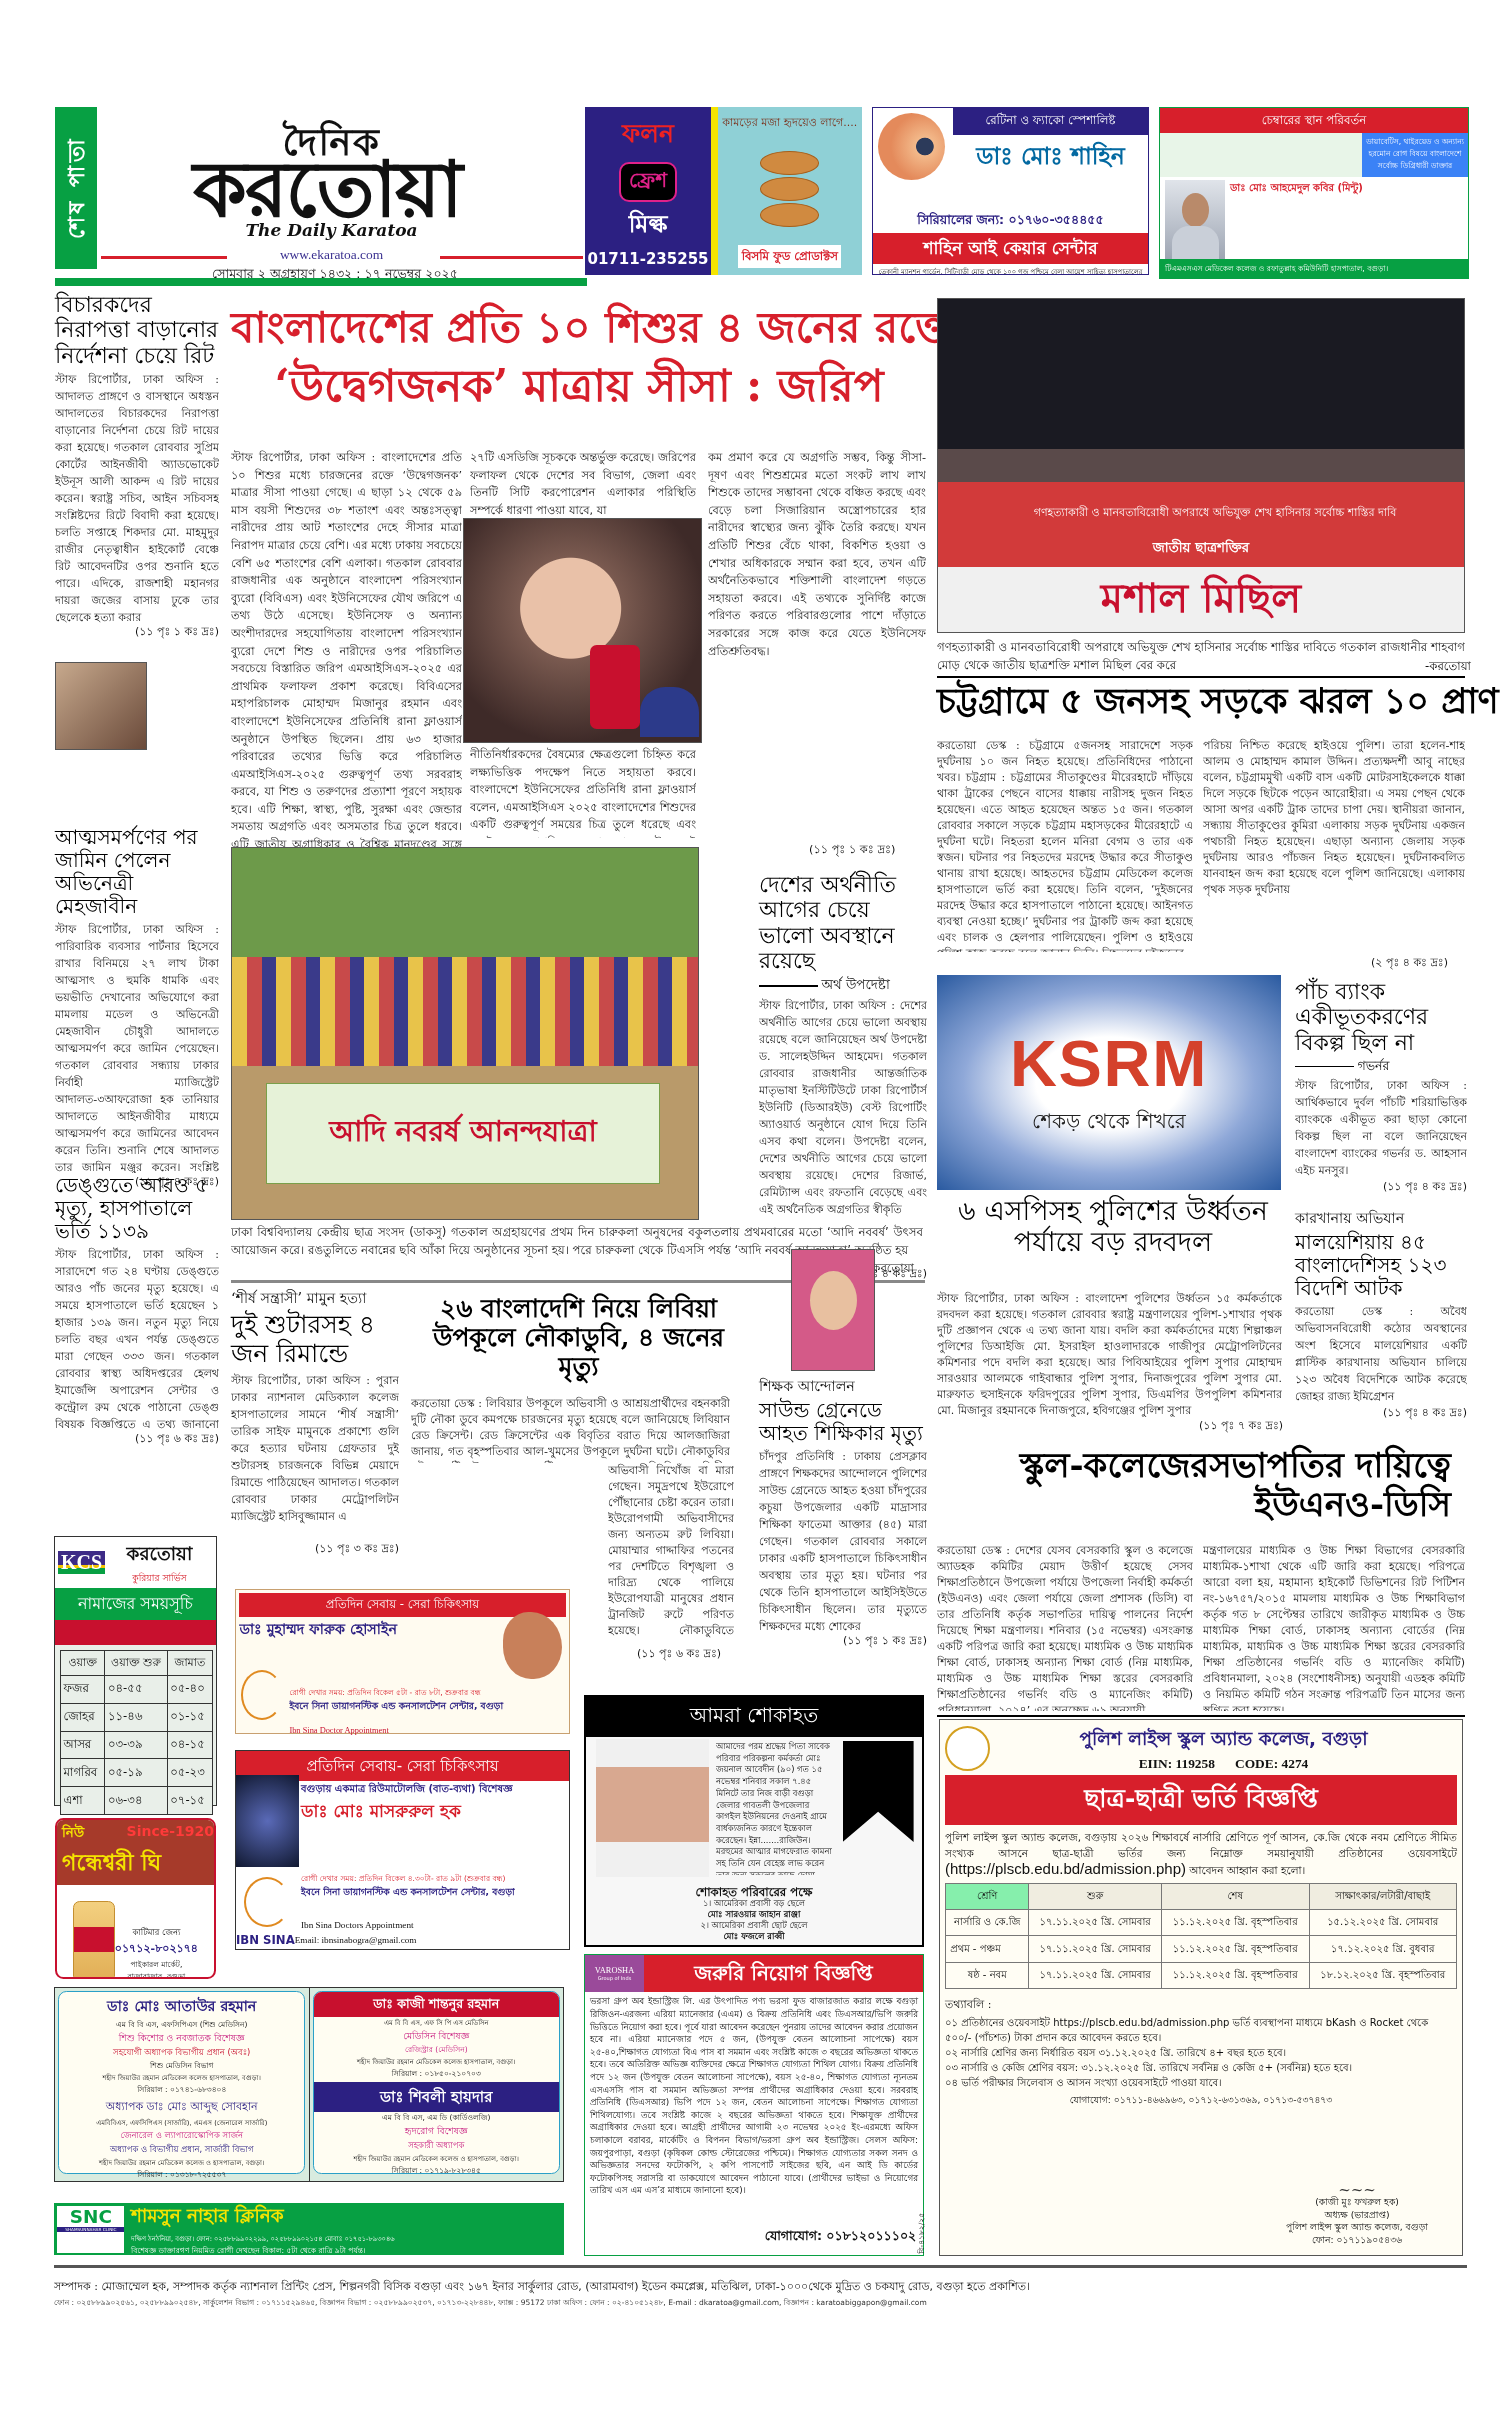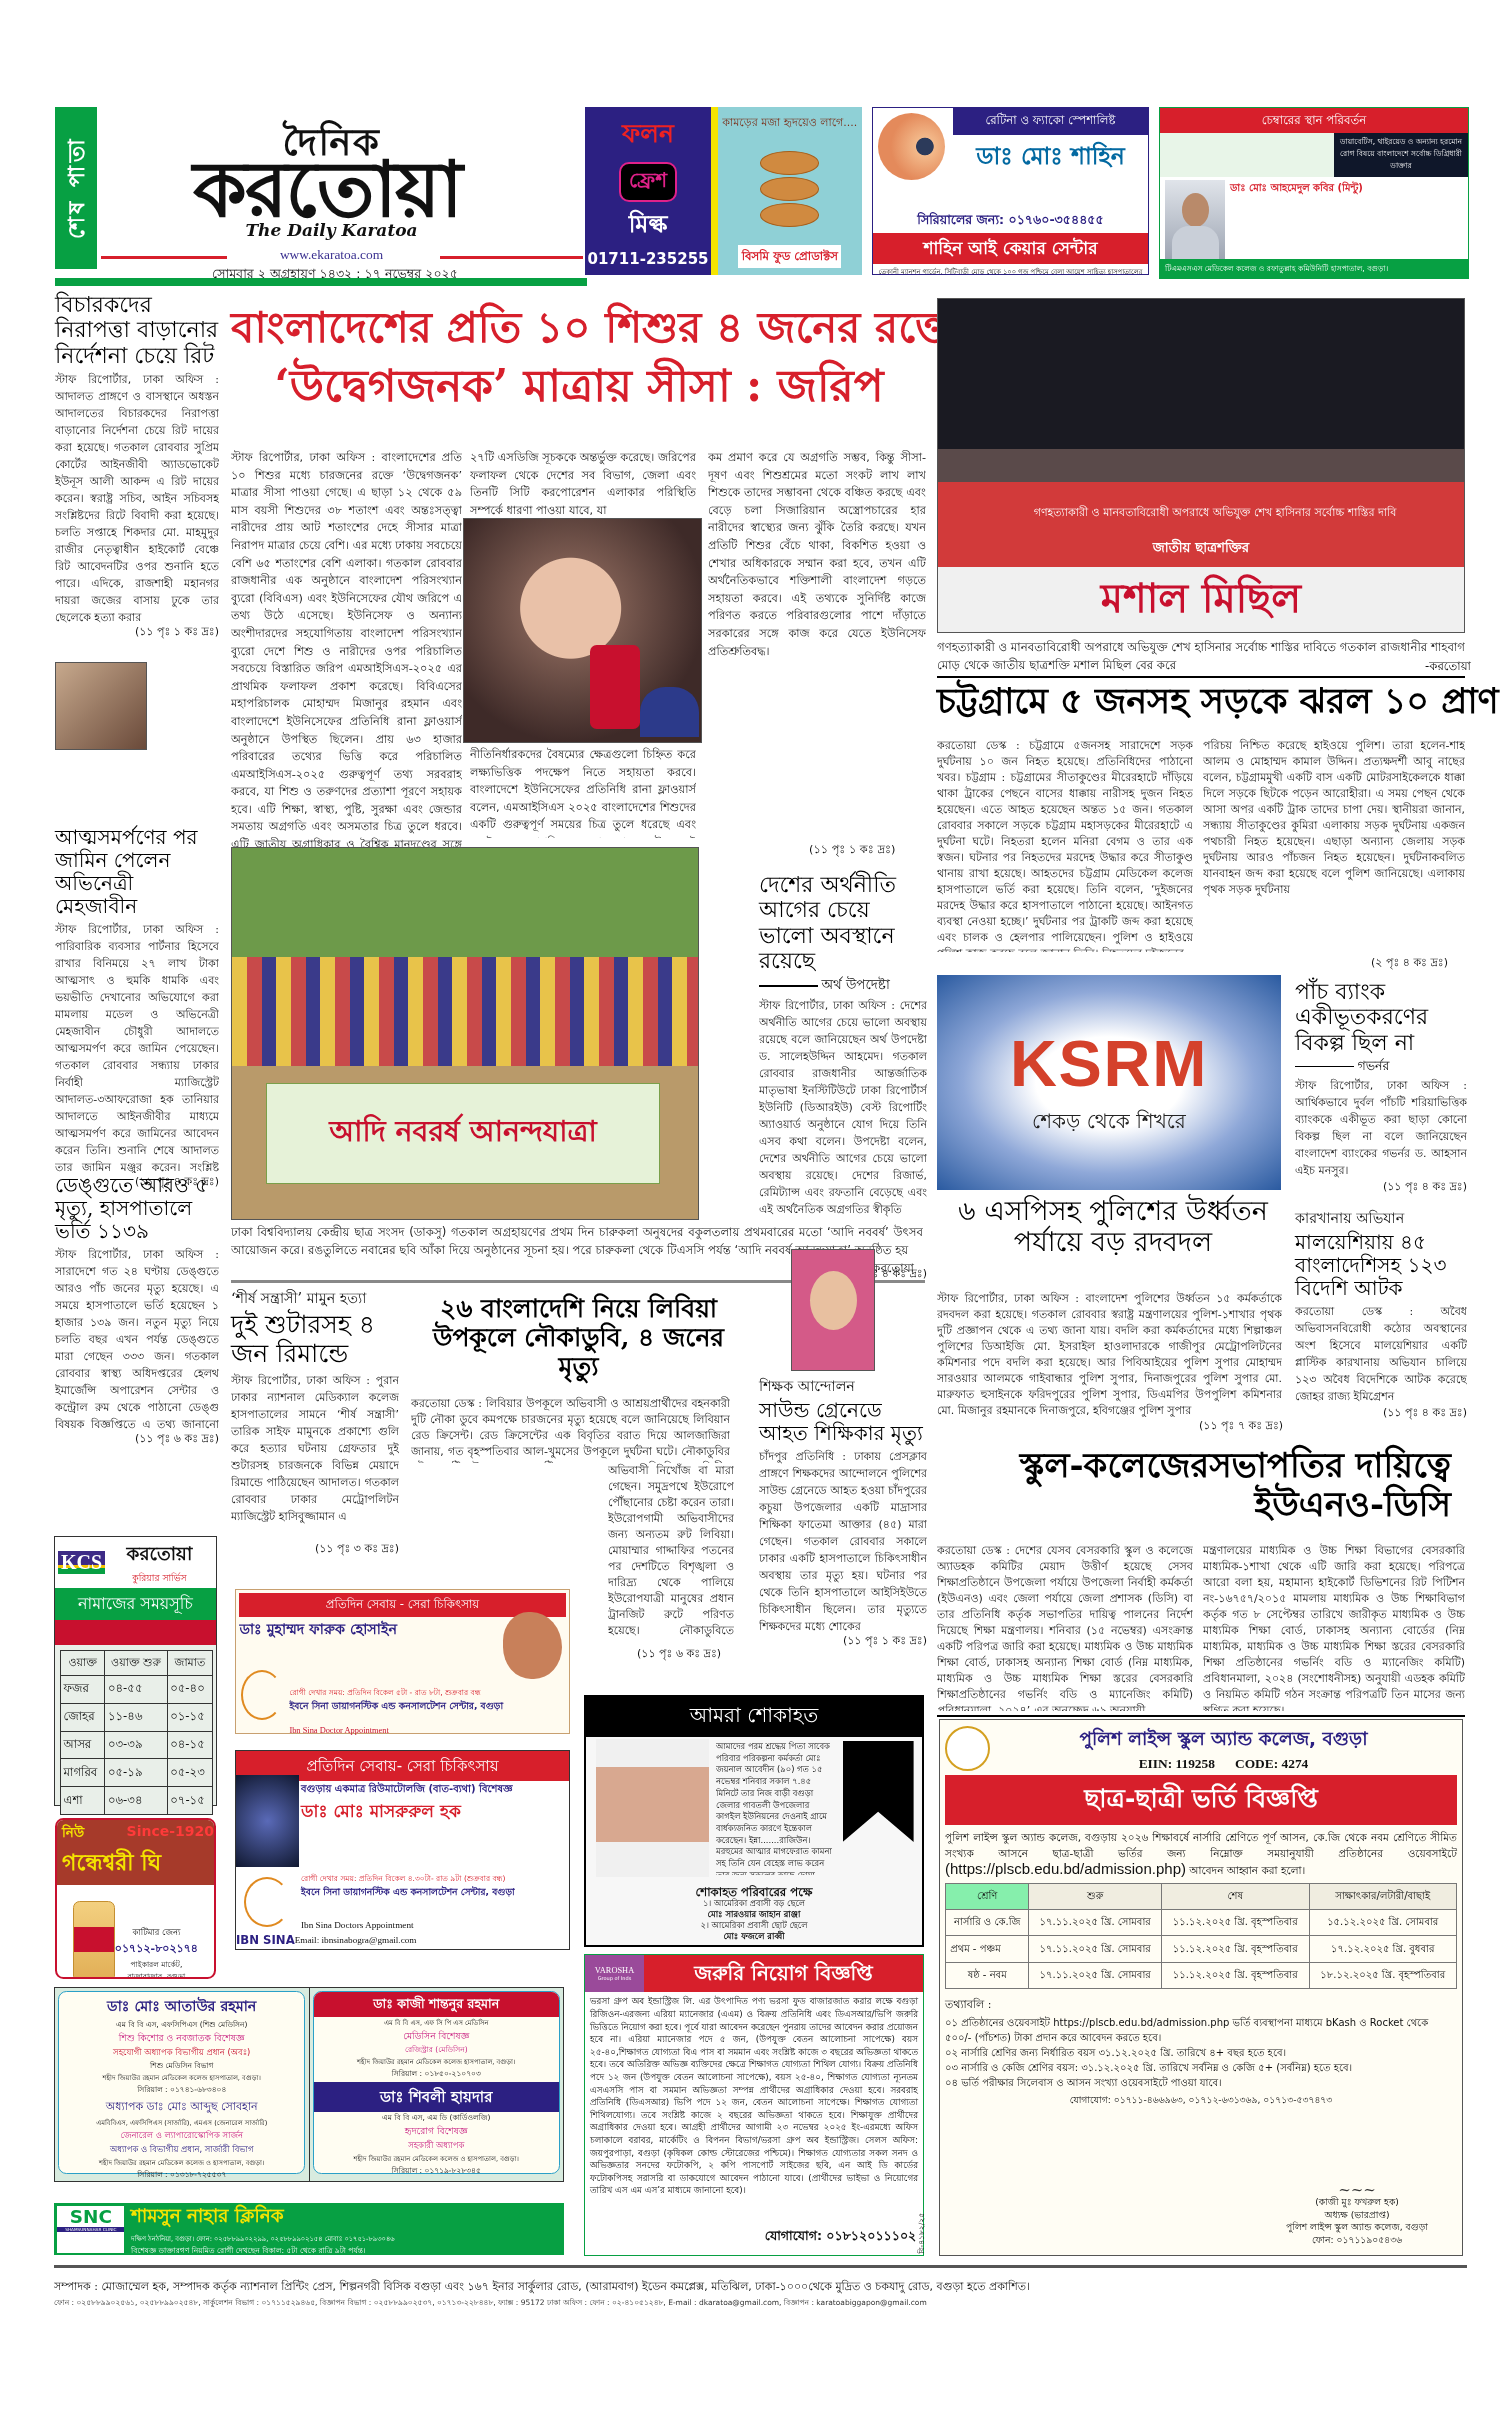--- a/index.html
+++ b/index.html
@@ -59,21 +59,21 @@
   <div style="margin-left:80px;color:#0369a1;font-size:23.5px;font-weight:bold;text-align:center;margin-top:3.4px">ডাঃ মোঃ শাহিন</div>
   <div style="margin-top:34px;color:#2c2082;font-size:12.6px;font-weight:bold;text-align:center">সিরিয়ালের জন্য: ০১৭৬০-৩৫৪৪৫৫</div>
   <div style="background:#d71f2b;color:#fff;font-size:17px;font-weight:bold;text-align:center;padding:1.7px 0;margin-top:1.7px">শাহিন আই কেয়ার সেন্টার</div>
   <div style="font-size:6.7px;text-align:center;padding:1.7px">তেকানী ম্যানশন গার্ডেন, সিটিবাড়ী মোড় থেকে ১০০ গজ পশ্চিমে বেলা আয়েশ সাহিত্য হাসপাতালের সামনে, বগুড়া।</div>
 </div>
 
 <div class="abs ad" style="left:1159px;top:107px;width:310px;height:172px;border:1.7px solid #07a043;background:#fff">
   <div style="background:#d71f2b;color:#fff;font-size:11.7px;text-align:center;padding:2.5px">চেম্বারের স্থান পরিবর্তন</div>
   <div style="display:flex;height:44px">
     <div style="flex:1;background:#e8f5e8;font-size:6.7px;padding:2.5px"></div>
-    <div style="width:134px;background:#0f172a;color:#fff;font-size:7.5px;text-align:center;padding:2.5px">ডায়াবেটিস, থাইরয়েড ও অন্যান্য হরমোন রোগ বিষয়ে বাংলাদেশে সর্বোচ্চ ডিগ্রিধারী ডাক্তার</div>
+    <div style="width:106px;background:#3b82f6;color:#fff;font-size:7.5px;text-align:center;padding:2.5px">ডায়াবেটিস, থাইরয়েড ও অন্যান্য হরমোন রোগ বিষয়ে বাংলাদেশে সর্বোচ্চ ডিগ্রিধারী ডাক্তার</div>
   </div>
   <div style="display:flex;margin-top:3.4px">
     <div style="width:60px;height:84px;margin:0 5px;background:linear-gradient(#e0e4ea,#9aa2b0);position:relative">
       <div style="position:absolute;left:17px;top:12.6px;width:27px;height:34px;border-radius:50%;background:#b98a6a"></div>
       <div style="position:absolute;left:6.7px;top:46px;width:47px;height:38px;background:#c9cfd8;border-radius:17px 17px 0 0"></div>
     </div>
     <div style="flex:1">
       <div style="color:#d71f2b;font-size:10px;font-weight:bold">ডাঃ মোঃ আহমেদুল কবির (মিন্টু)</div>
       <div style="font-size:6.7px;color:#333;line-height:10px;margin-top:3.4px">&nbsp;</div>
     </div>

